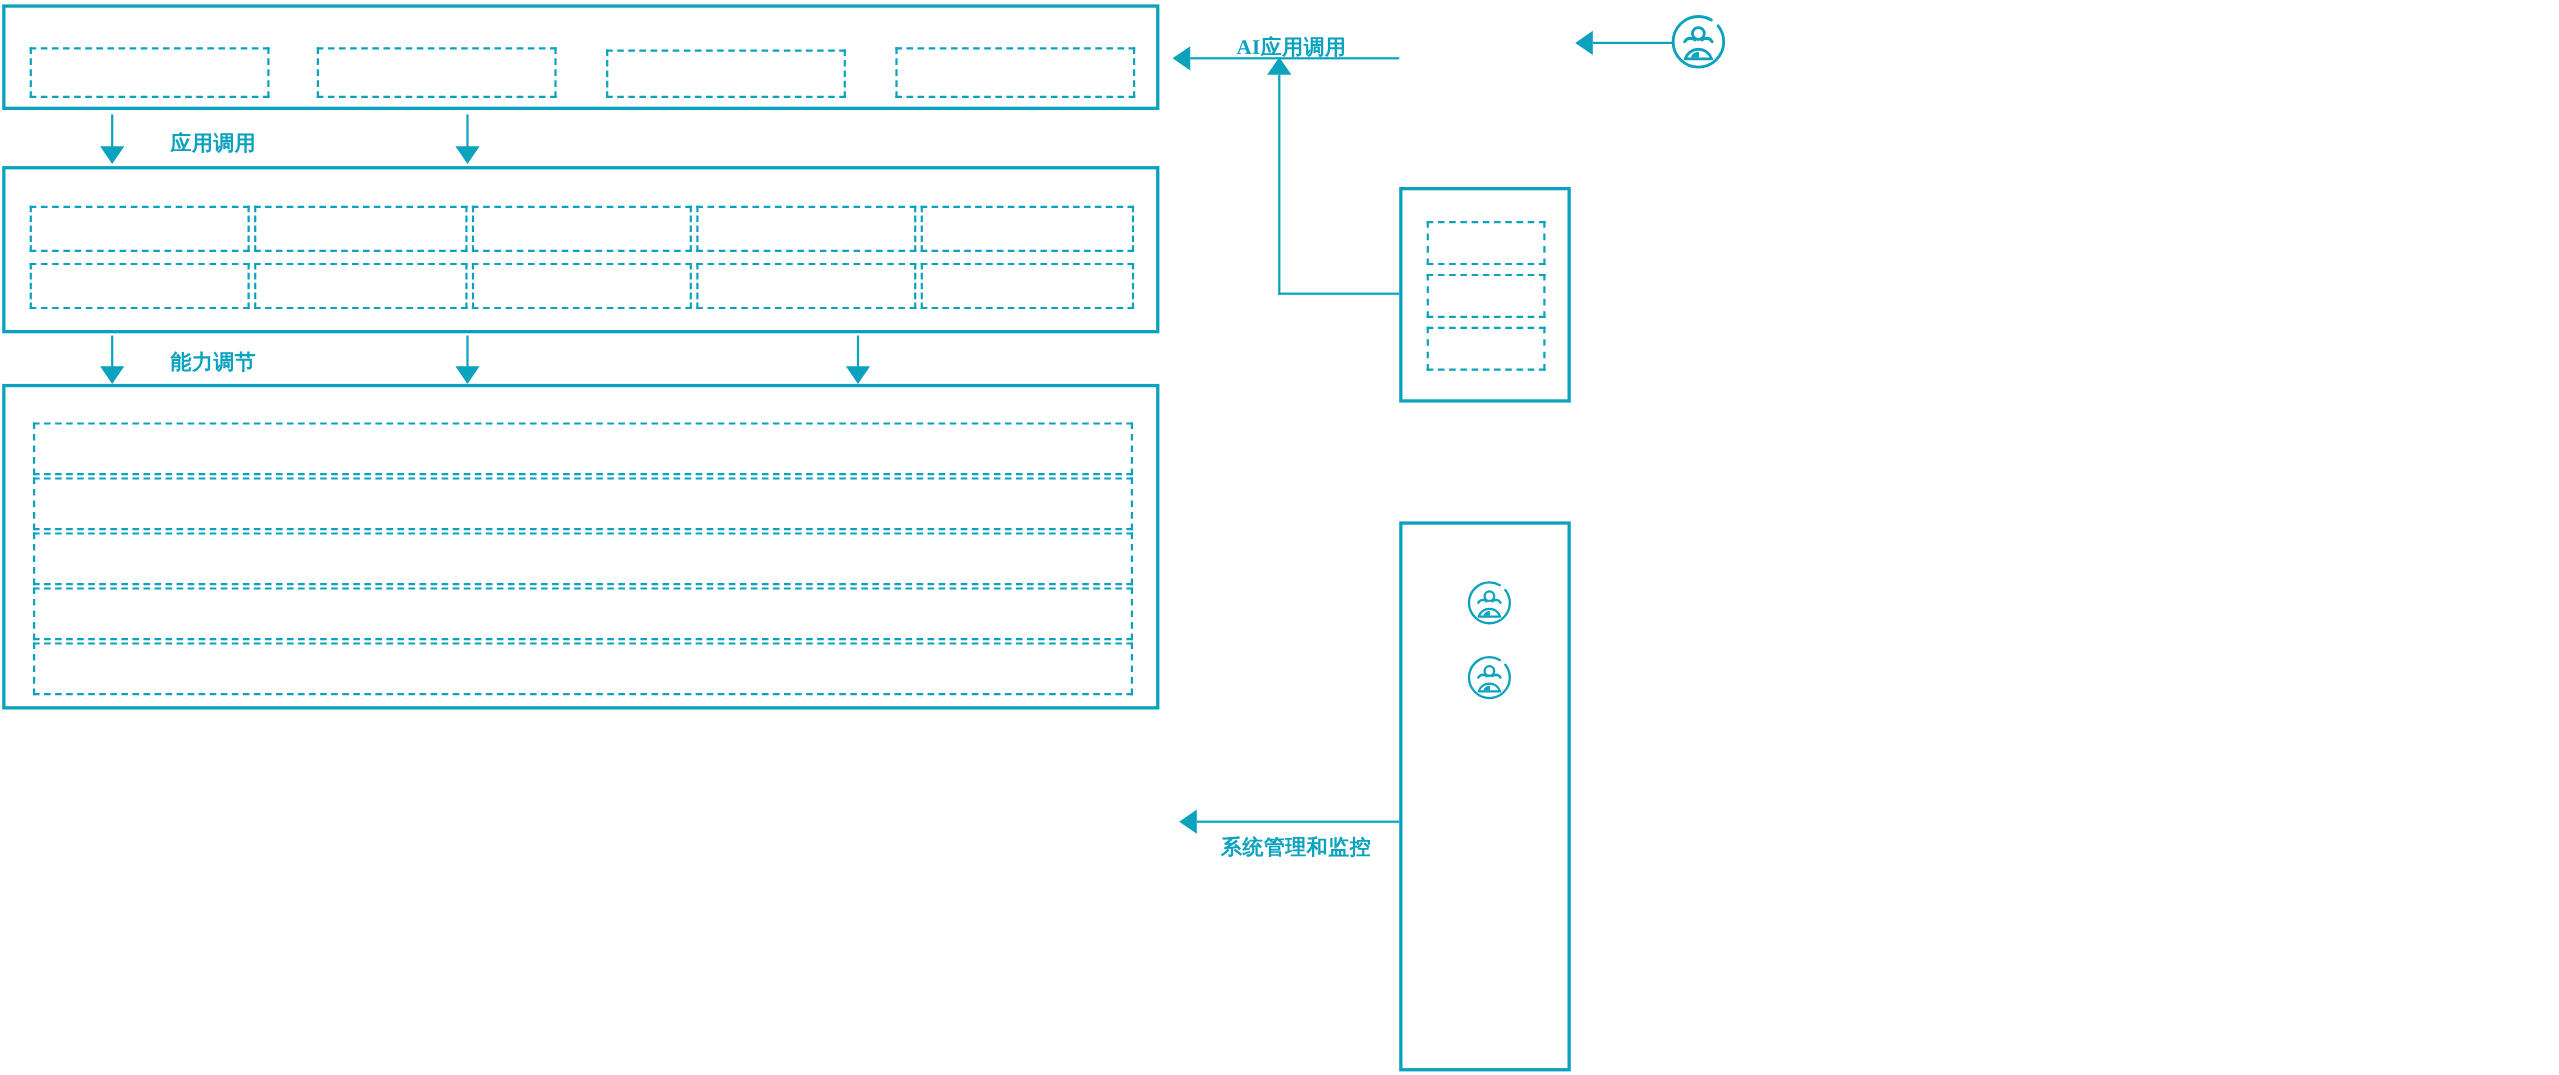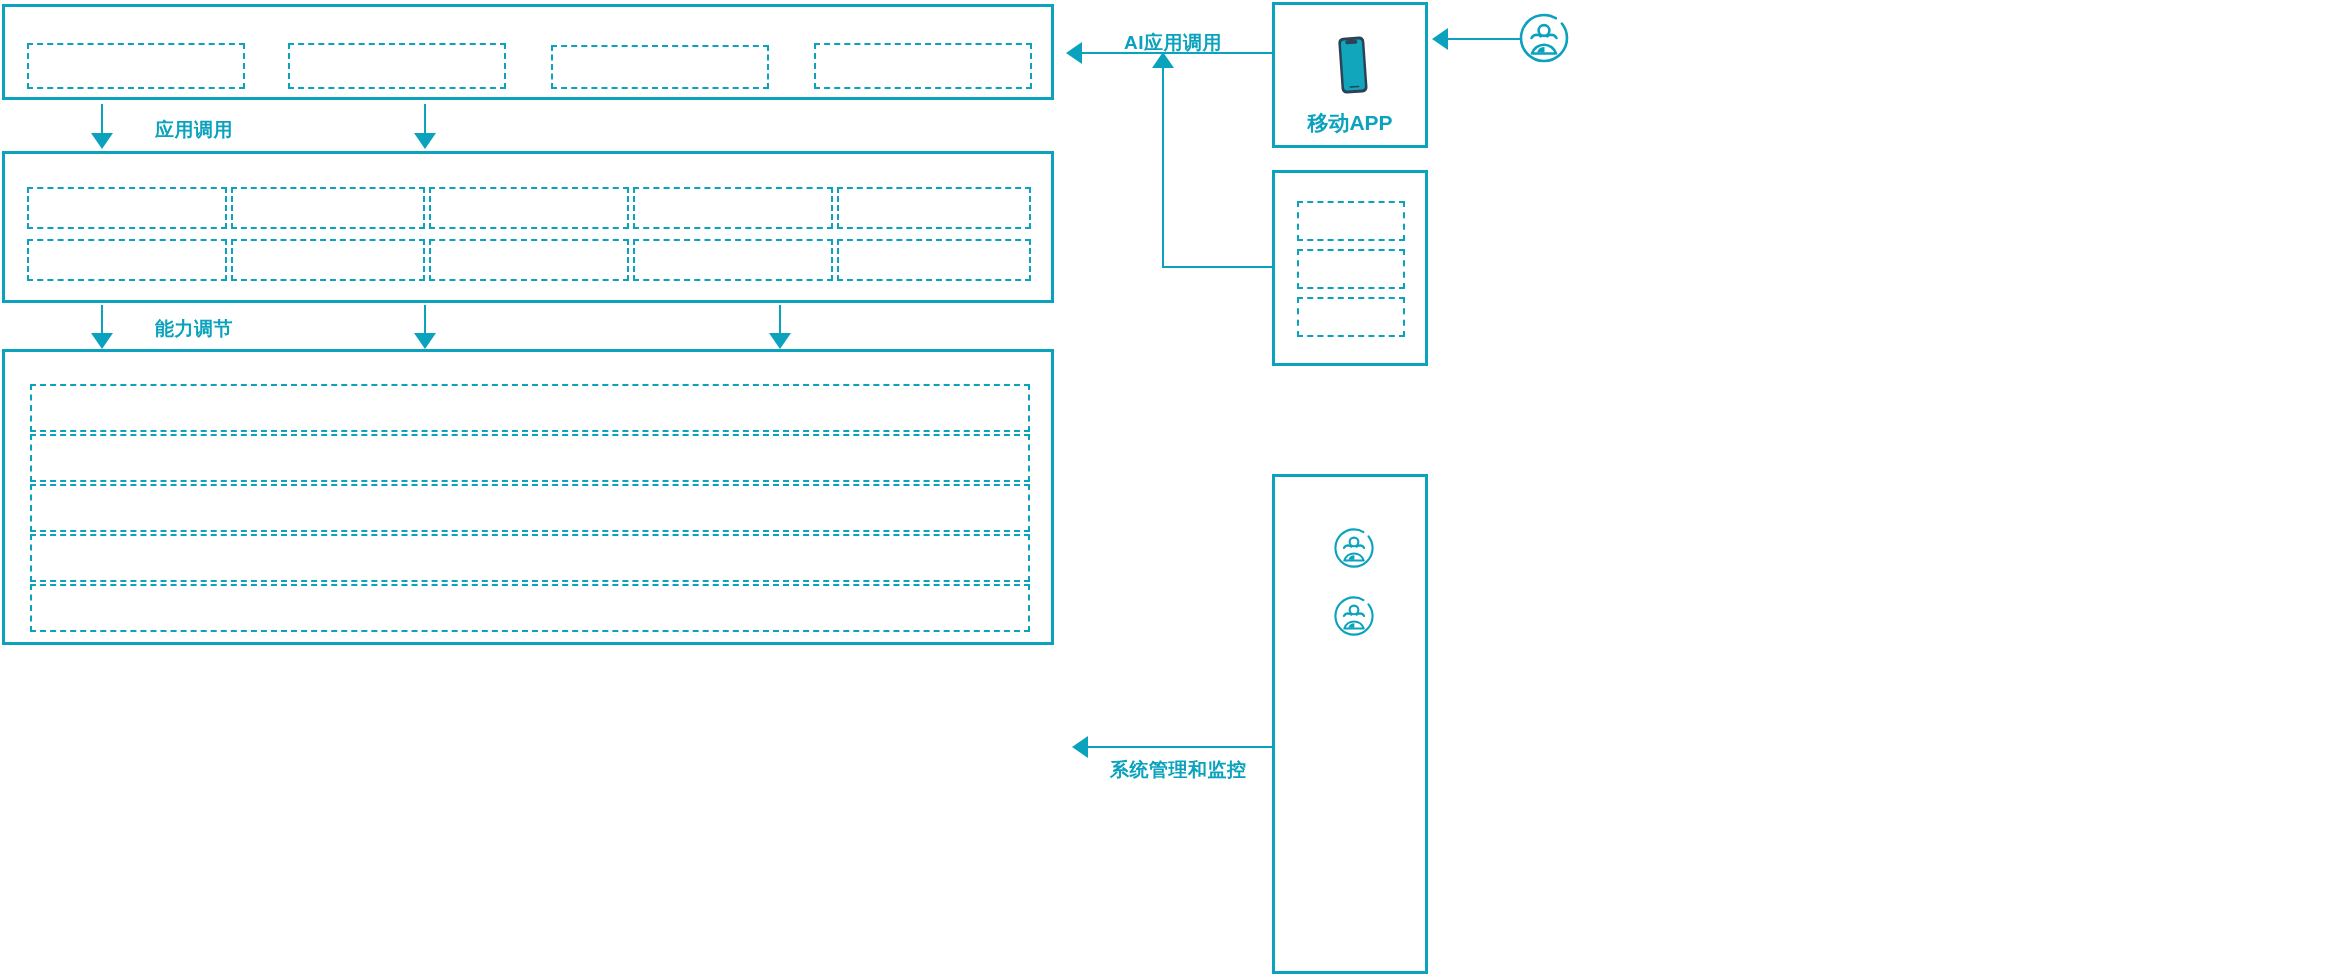--- a/index.html
+++ b/index.html
@@ -128,45 +128,32 @@
   <div class="panel" style="left:2px; top:349px; width:1052px; height:296px;">
     <div class="dbox" style="left:25px; top:32px; width:1000px; height:48px;"></div>
     <div class="dbox" style="left:25px; top:82px; width:1000px; height:48px;"></div>
     <div class="dbox" style="left:25px; top:132px; width:1000px; height:48px;"></div>
     <div class="dbox" style="left:25px; top:182px; width:1000px; height:48px;"></div>
     <div class="dbox" style="left:25px; top:232px; width:1000px; height:48px;"></div>
   </div>
 
   <div class="hline" style="left:1082px; top:52px; width:168px;"></div>
   <div class="arrow-left" style="left:1066px; top:42px;"></div>
-  <div class="arrow-label" style="left:1124px; top:30px;">AI应用调用</div>
+  <div class="arrow-label" style="left:1124px; top:30px;font-family:Liberation Serif, serif;">AI应用调用</div>
 
   <div class="vline" style="left:1162px; top:68px; height:200px;"></div>
   <div class="arrow-up" style="left:1152px; top:52px;"></div>
   <div class="hline" style="left:1162px; top:266px; width:110px;"></div>
 
   <div class="hline" style="left:1250px; top:52px; width:22px;"></div>
 
   <div class="hline" style="left:1088px; top:746px; width:184px;"></div>
   <div class="arrow-left" style="left:1072px; top:736px;"></div>
   <div class="arrow-label" style="left:1110px; top:757px;text-align:center;">系统管理和监控</div>
 
-  <div class="side-card" style="left:1272px; top:2px; width:156px; height:146px;">
-    <div class="phone-wrap" style="left:56px; top:28px; width:44px; height:66px;">
-      <svg width="44" height="66" viewBox="0 0 44 66">
-        <g transform="rotate(-4 22 33)">
-          <rect x="9" y="4" width="26" height="56" rx="5" ry="5" fill="#2b4257"></rect>
-          <rect x="11.5" y="7" width="21" height="50" rx="3.5" ry="3.5" fill="#12a6bd"></rect>
-          <rect x="16" y="7" width="12" height="4" rx="2" ry="2" fill="#2b4257"></rect>
-          <rect x="17" y="53" width="10" height="1.6" rx="0.8" fill="#2b4257"></rect>
-        </g>
-      </svg>
-    </div>
-    <div class="card-label" style="top:104px;">移动APP</div>
-  </div>
 
   <div class="hline" style="left:1448px; top:38px; width:74px;"></div>
   <div class="arrow-left" style="left:1432px; top:28px;"></div>
   <div class="icon-wrap" style="left:1518px; top:12px; width:52px; height:52px;">
     <svg width="52" height="52" viewBox="0 0 52 52">
       <circle cx="26" cy="26" r="23" fill="none" stroke="#0aa2bd" stroke-width="2.6" stroke-dasharray="120 8" stroke-linecap="round"></circle>
       <circle cx="26" cy="18.5" r="5.4" fill="none" stroke="#0aa2bd" stroke-width="2.6"></circle>
       <path d="M13.5 26 a6 6 0 0 1 5.2 -3.2 a6 6 0 0 1 4.0 1.6" fill="none" stroke="#0aa2bd" stroke-width="2.6" stroke-linecap="round"></path>
       <path d="M38.5 26 a6 6 0 0 0 -5.2 -3.2 a6 6 0 0 0 -4.0 1.6" fill="none" stroke="#0aa2bd" stroke-width="2.6" stroke-linecap="round"></path>
       <path d="M14 41.5 a12.6 12.6 0 0 1 24 0 z" fill="none" stroke="#0aa2bd" stroke-width="2.6" stroke-linejoin="round"></path>

